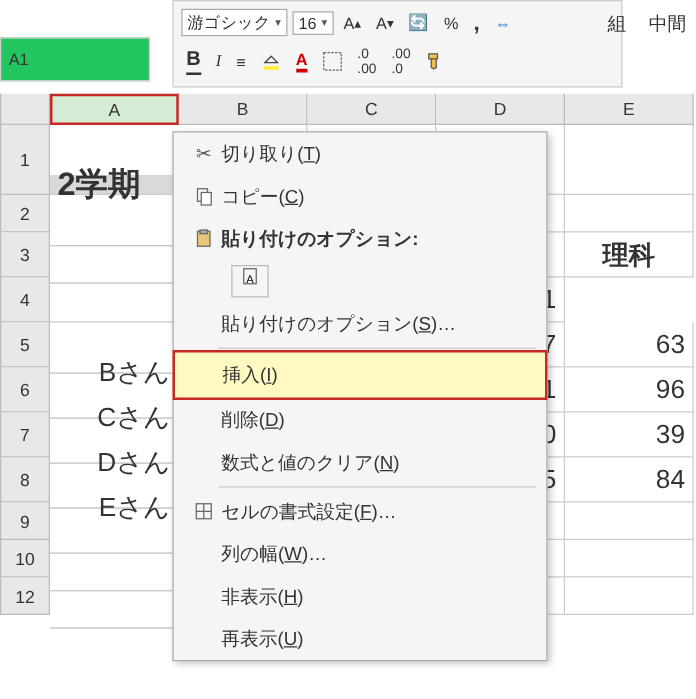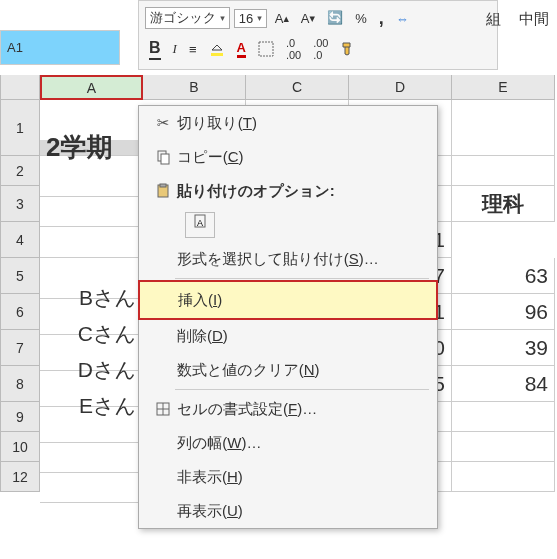--- a/index.html
+++ b/index.html
@@ -7,21 +7,21 @@
 
 .toolbar { position: absolute; left: 138px; top: 0; height: 70px; background: #f5f5f5; border: 1px solid #ccc; padding: 3px 6px; display: flex; flex-direction: column; gap: 3px; width: 360px; }
 .toolbar-row { display: flex; align-items: center; gap: 4px; height: 28px; }
 .tb-item { display: inline-flex; align-items: center; padding: 2px 4px; cursor: pointer; }
 .dd { display:inline-flex; align-items:center; border:1px solid #aaa; background:#fff; padding:1px 4px; font-size:13px; }
 .dd .arrow { font-size:9px; margin-left:4px; color:#555; }
 
 .right-tabs { position: absolute; right: 0; top: 6px; display:flex; gap:2px; }
 .right-tabs span { padding: 4px 8px; font-size:15px; }
 
-.namebox { position:absolute; left:0; top:30px; width:120px; height:35px; border:1px solid #ccc; display:flex; align-items:center; padding:16px 6px; font-size:13px; background:#7dd3fc; }
+.namebox { position:absolute; left:0; top:30px; width:120px; height:35px; border:1px solid #ccc; display:flex; align-items:center; padding:16px 6px; font-size:13px; background:#22c55e; }
 
 .sheet { position:absolute; left:0; top:75px; }
 .col-headers { display:flex; height:25px; }
 .row-hdr-spacer { width:40px; background:#e8e8e8; border:1px solid #bbb; border-top:none; }
 .col-hdr { width:103px; text-align:center; background:#e8e8e8; border:1px solid #bbb; border-left:none; border-top:none; display:flex; align-items:center; justify-content:center; font-size:14px; }
 .col-hdr.selected { background:#d4ecd4; border:2px solid #c62828; position:relative; z-index:2; }
 
 .row { display:flex; height:36px; }
 .row-hdr { width:40px; background:#e8e8e8; border:1px solid #bbb; border-top:none; display:flex; align-items:center; justify-content:center; font-size:14px; }
 .cell { width:103px; border:1px solid #ccc; border-left:none; border-top:none; display:flex; align-items:center; padding:0 6px; font-size:21px; position:relative; }
@@ -225,21 +225,21 @@
   <div class="ctx-item" style="padding-left:46px;">
     <span class="icon-slot" style="border:1px solid #bbb;width:30px;height:26px;">
       <svg class="ico" viewBox="0 0 16 16">
           <rect x="3" y="2" width="10" height="12" fill="none" stroke="#666"></rect>
           <text x="5" y="13" font-size="9">A</text>
         </svg>
     </span>
   </div>
   <div class="ctx-item">
     <span class="icon-slot"></span>
-    <span><span>形式を選択して貼り付け</span>(<span class="u">S</span>)<span>…</span></span>
+    <span><span>貼り付けのオプション</span>(<span class="u">S</span>)<span>…</span></span>
   </div>
   <div class="ctx-sep"></div>
   <div class="ctx-item hover">
     <span class="icon-slot"></span>
     <span><span>挿入</span>(<span class="u">I</span>)</span>
   </div>
   <div class="ctx-item">
     <span class="icon-slot"></span>
     <span><span>削除</span>(<span class="u">D</span>)</span>
   </div>

